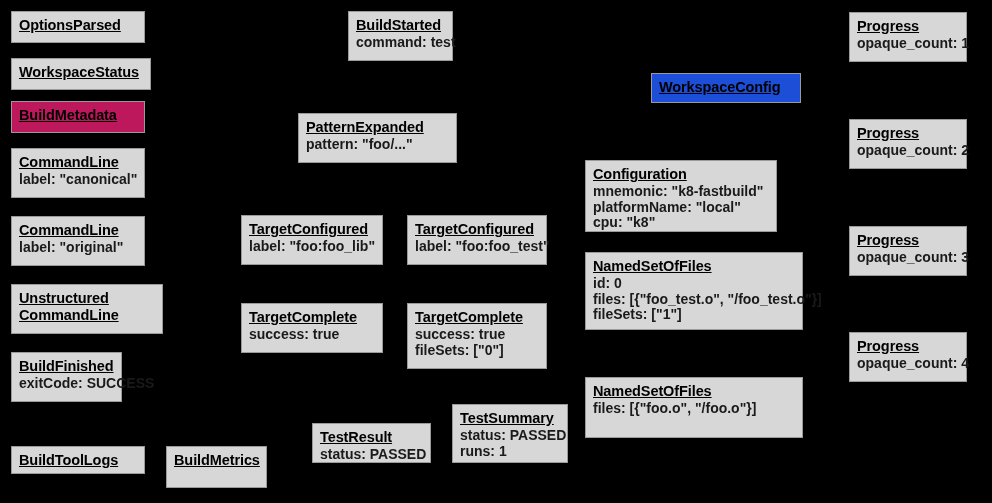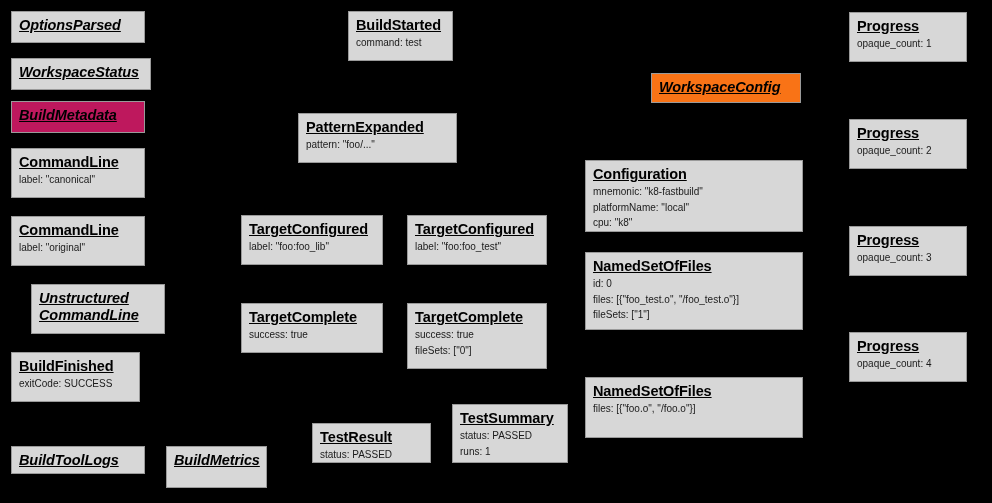--- a/index.html
+++ b/index.html
@@ -33,29 +33,28 @@
     white-space: pre-line;
     letter-spacing: -0.1px;
     color: #000000;
   }
   .node-fields {
     display: block;
     margin-top: 1px;
   }
   .node-field {
     display: block;
-    font-weight: normal;
-    font-size: 10px;
+    font-weight: bold;
+    font-size: 14px;
     line-height: 15.5px;
     white-space: pre;
     color: #1a1a1a;
   }
   .node.title-only {
     padding-bottom: 18px;
-    font-style: italic;
   }
 </style>
 </head>
 <body>
 
 <div id="canvas" style="width: 992px; height: 503px; background: rgb(0, 0, 0);">
     <div class="node title-only" style="left: 11px; top: 11px; width: 134px; height: 32px; background: rgb(215, 215, 215); border-color: rgb(154, 154, 154); color: rgb(0, 0, 0);">
       <span class="node-title">OptionsParsed</span>
     </div>
     <div class="node title-only" style="left: 11px; top: 58px; width: 140px; height: 32px; background: rgb(215, 215, 215); border-color: rgb(154, 154, 154); color: rgb(0, 0, 0);">
@@ -69,25 +68,25 @@
       <span class="node-fields">
         <span class="node-field">label: "canonical"</span>
       </span>
     </div>
     <div class="node" style="left: 11px; top: 216px; width: 134px; height: 50px; background: rgb(215, 215, 215); border-color: rgb(154, 154, 154); color: rgb(0, 0, 0);">
       <span class="node-title">CommandLine</span>
       <span class="node-fields">
         <span class="node-field">label: "original"</span>
       </span>
     </div>
-    <div class="node title-only" style="left: 11px; top: 284px; width: 134px; height: 50px; background: rgb(215, 215, 215); border-color: rgb(154, 154, 154); color: rgb(0, 0, 0); margin-left: 20px;">
+    <div class="node title-only" style="left: 11px; top: 284px; width: 152px; height: 50px; background: rgb(215, 215, 215); border-color: rgb(154, 154, 154); color: rgb(0, 0, 0);">
       <span class="node-title">Unstructured
 CommandLine</span>
     </div>
-    <div class="node" style="left: 11px; top: 352px; width: 129px; height: 50px; background: rgb(215, 215, 215); border-color: rgb(154, 154, 154); color: rgb(0, 0, 0);">
+    <div class="node" style="left: 11px; top: 352px; width: 111px; height: 50px; background: rgb(215, 215, 215); border-color: rgb(154, 154, 154); color: rgb(0, 0, 0);">
       <span class="node-title">BuildFinished</span>
       <span class="node-fields">
         <span class="node-field">exitCode: SUCCESS</span>
       </span>
     </div>
     <div class="node title-only" style="left: 11px; top: 446px; width: 134px; height: 28px; background: rgb(215, 215, 215); border-color: rgb(154, 154, 154); color: rgb(0, 0, 0);">
       <span class="node-title">BuildToolLogs</span>
     </div>
     <div class="node title-only" style="left: 166px; top: 446px; width: 101px; height: 42px; background: rgb(215, 215, 215); border-color: rgb(154, 154, 154); color: rgb(0, 0, 0);">
       <span class="node-title">BuildMetrics</span>
@@ -135,24 +134,24 @@
         <span class="node-field">status: PASSED</span>
       </span>
     </div>
     <div class="node" style="left: 452px; top: 404px; width: 116px; height: 59px; background: rgb(215, 215, 215); border-color: rgb(154, 154, 154); color: rgb(0, 0, 0);">
       <span class="node-title">TestSummary</span>
       <span class="node-fields">
         <span class="node-field">status: PASSED</span>
         <span class="node-field">runs: 1</span>
       </span>
     </div>
-    <div class="node title-only" style="left: 651px; top: 73px; width: 150px; height: 30px; background: #f97316; border-color: rgb(154, 154, 154); color: rgb(0, 0, 0);">
+    <div class="node title-only" style="left: 651px; top: 73px; width: 150px; height: 30px; background: #1d4ed8; border-color: rgb(154, 154, 154); color: rgb(0, 0, 0);">
       <span class="node-title">WorkspaceConfig</span>
     </div>
-    <div class="node" style="left: 585px; top: 160px; width: 218px; height: 72px; background: rgb(215, 215, 215); border-color: rgb(154, 154, 154); color: rgb(0, 0, 0);">
+    <div class="node" style="left: 585px; top: 160px; width: 192px; height: 72px; background: rgb(215, 215, 215); border-color: rgb(154, 154, 154); color: rgb(0, 0, 0);">
       <span class="node-title">Configuration</span>
       <span class="node-fields">
         <span class="node-field">mnemonic: "k8-fastbuild"</span>
         <span class="node-field">platformName: "local"</span>
         <span class="node-field">cpu: "k8"</span>
       </span>
     </div>
     <div class="node" style="left: 585px; top: 252px; width: 218px; height: 78px; background: rgb(215, 215, 215); border-color: rgb(154, 154, 154); color: rgb(0, 0, 0);">
       <span class="node-title">NamedSetOfFiles</span>
       <span class="node-fields">

